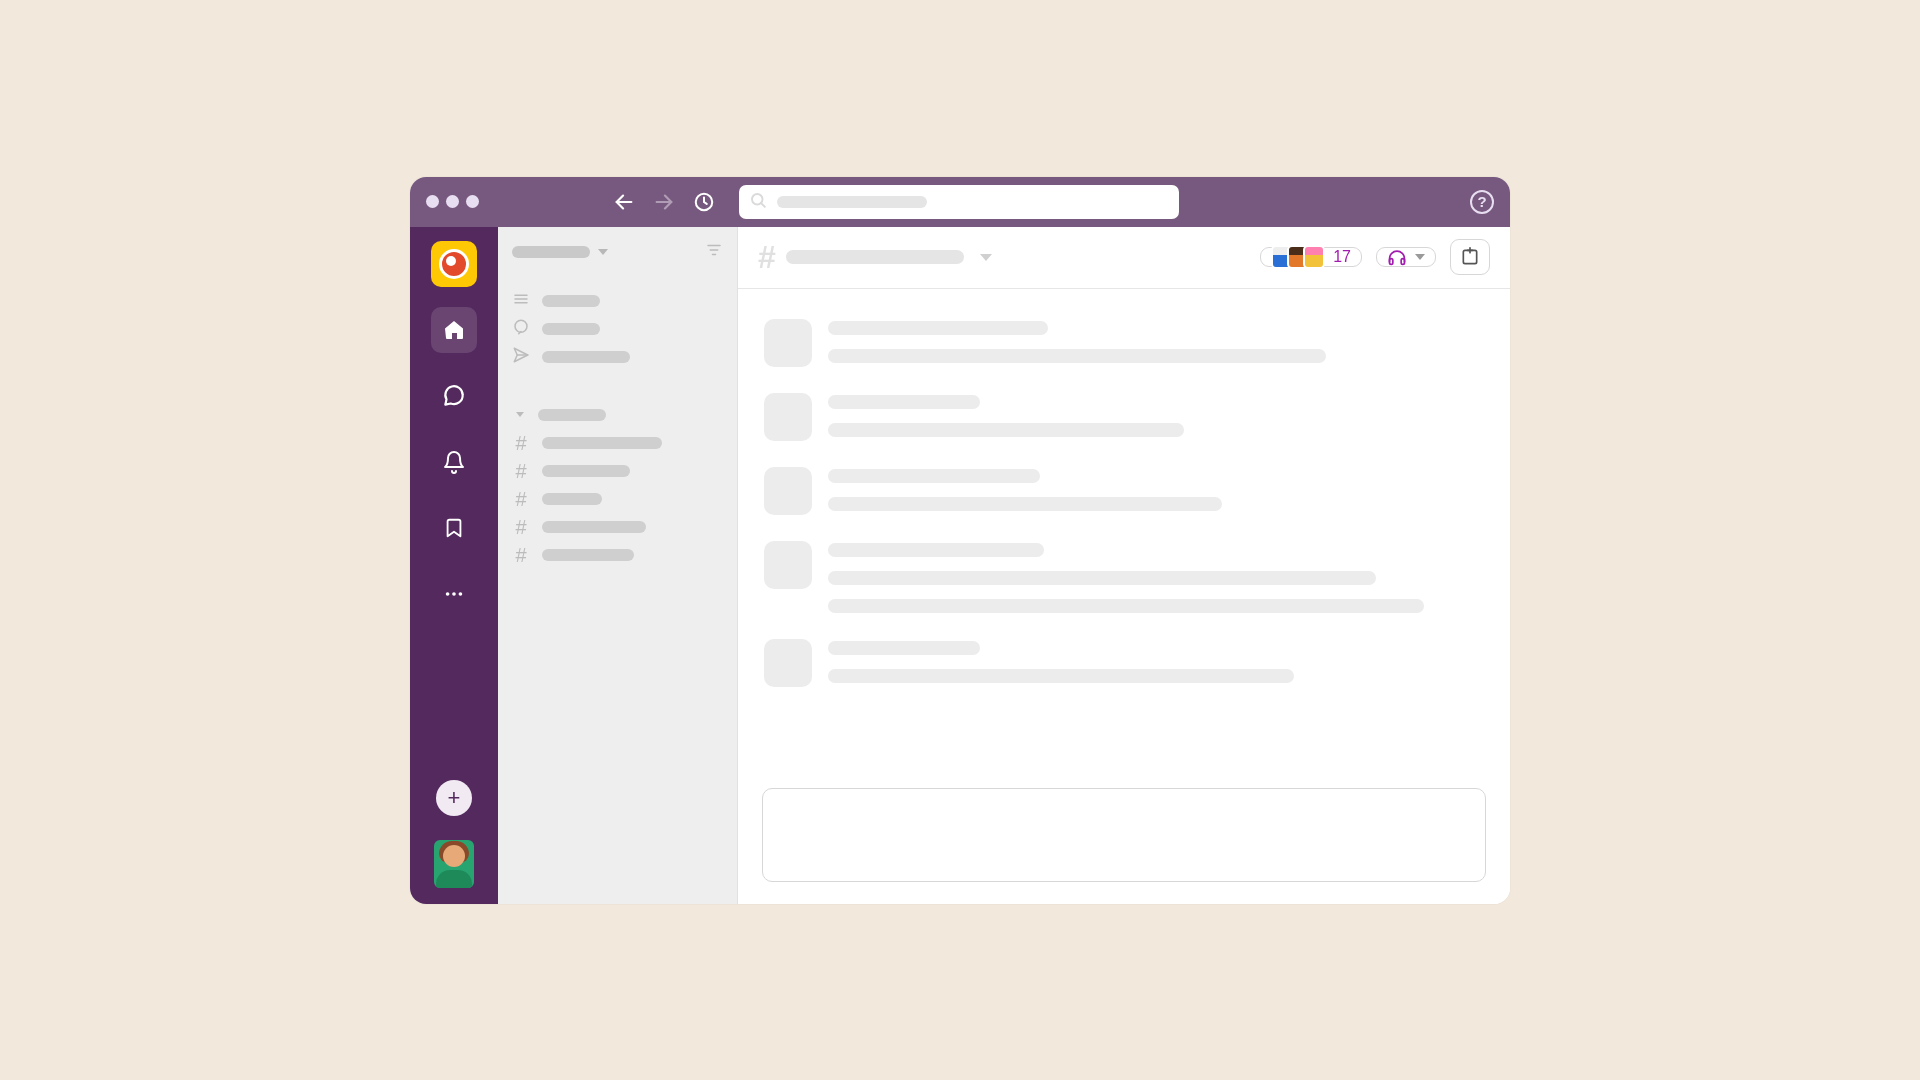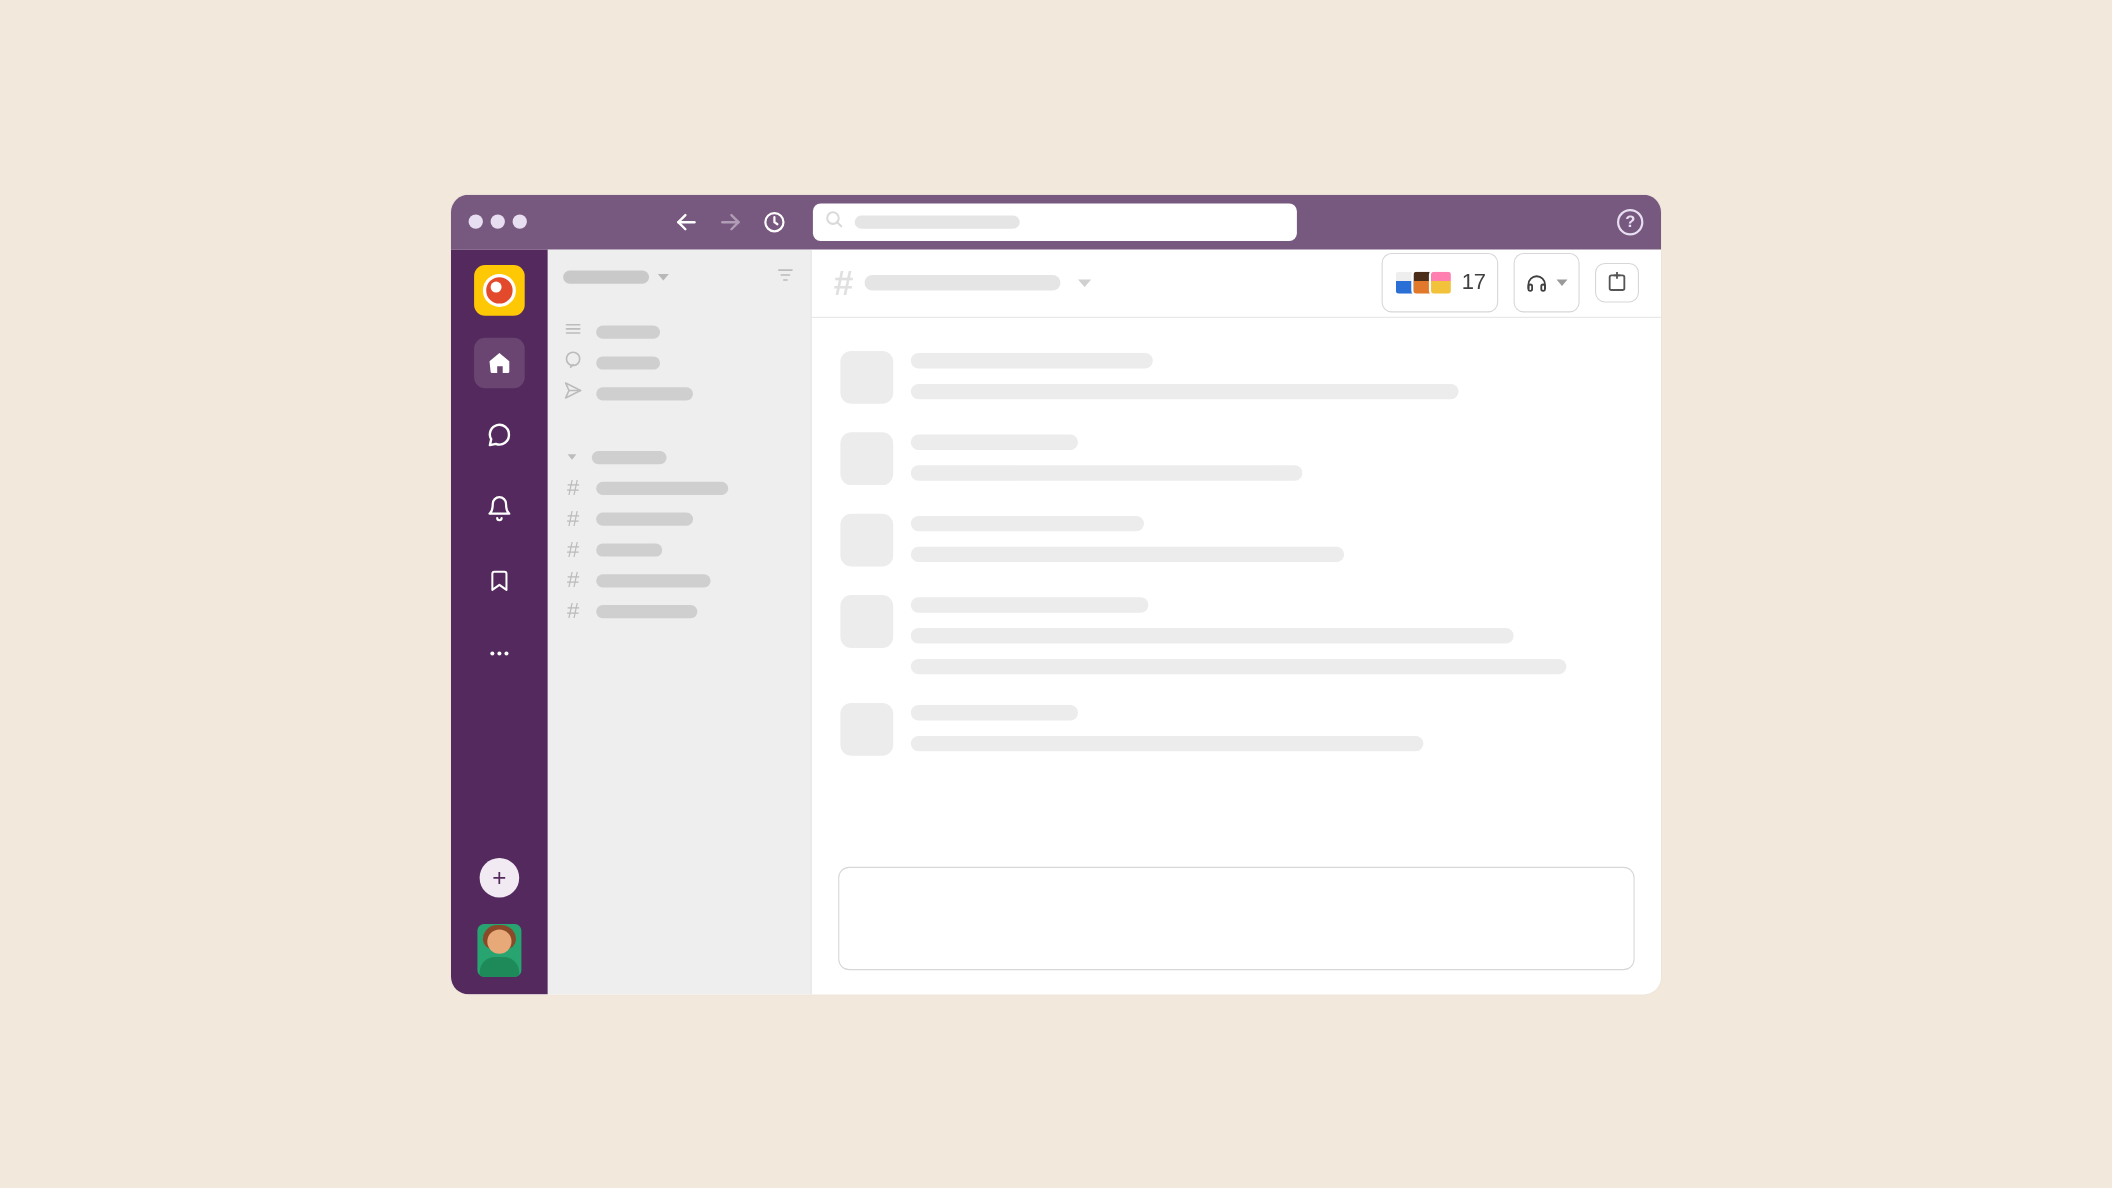--- a/index.html
+++ b/index.html
@@ -54,21 +54,21 @@
   .caret-sm { width:0; height:0; border-left:4px solid transparent; border-right:4px solid transparent; border-top:5px solid #bcbcbc; margin-left:4px; margin-right:2px;}
 
   
   .main { flex: 1; background: #ffffff; display:flex; flex-direction:column; min-width:0; }
   .channel-header { height: 62px; border-bottom: 1px solid #e6e6e6; display:flex; align-items:center; padding: 0 20px; gap: 14px; }
   .ch-left { display:flex; align-items:center; gap:10px; }
   .big-hash { font-size: 32px; color: #e0e0e0; font-weight: 600; }
   .ch-name { width: 178px; height: 14px; border-radius: 7px; background: #e5e5e5; }
   .ch-caret { width:0; height:0; border-left:6px solid transparent; border-right:6px solid transparent; border-top:7px solid #d0d0d0; margin-left:6px; }
   .ch-spacer { flex:1; }
-  .pill { height: 54px; border: 1px solid #d7d7d7; border-radius: 9px; background:#fff; display:flex; align-items:center; padding: 0 10px; gap:8px; font-size:20px; color:#404040; }
+  .pill { height: 20px; border: 1px solid #d7d7d7; border-radius: 9px; background:#fff; display:flex; align-items:center; padding: 0 10px; gap:8px; font-size:16px; color:#a21caf; }
   .face-stack { display:flex; }
   .face { width:22px; height:24px; border-radius:5px; margin-left:-6px; border:2px solid #fff; }
   .face:first-child { margin-left:0; }
   .f1 { background: linear-gradient(#eee 40%, #2a6fd6 40%); }
   .f2 { background: linear-gradient(#4a2e1a 40%, #e2792a 40%); }
   .f3 { background: linear-gradient(#ff7fb0 40%, #f2c23a 40%); }
   .pill .count { font-weight:500; }
   .pill svg { display:block; }
   .pill .caret { border-top-color:#9a9a9a; }
   .square-btn { width:40px; height:36px; border:1px solid #d7d7d7; border-radius:9px; display:flex; align-items:center; justify-content:center; color:#555; }

